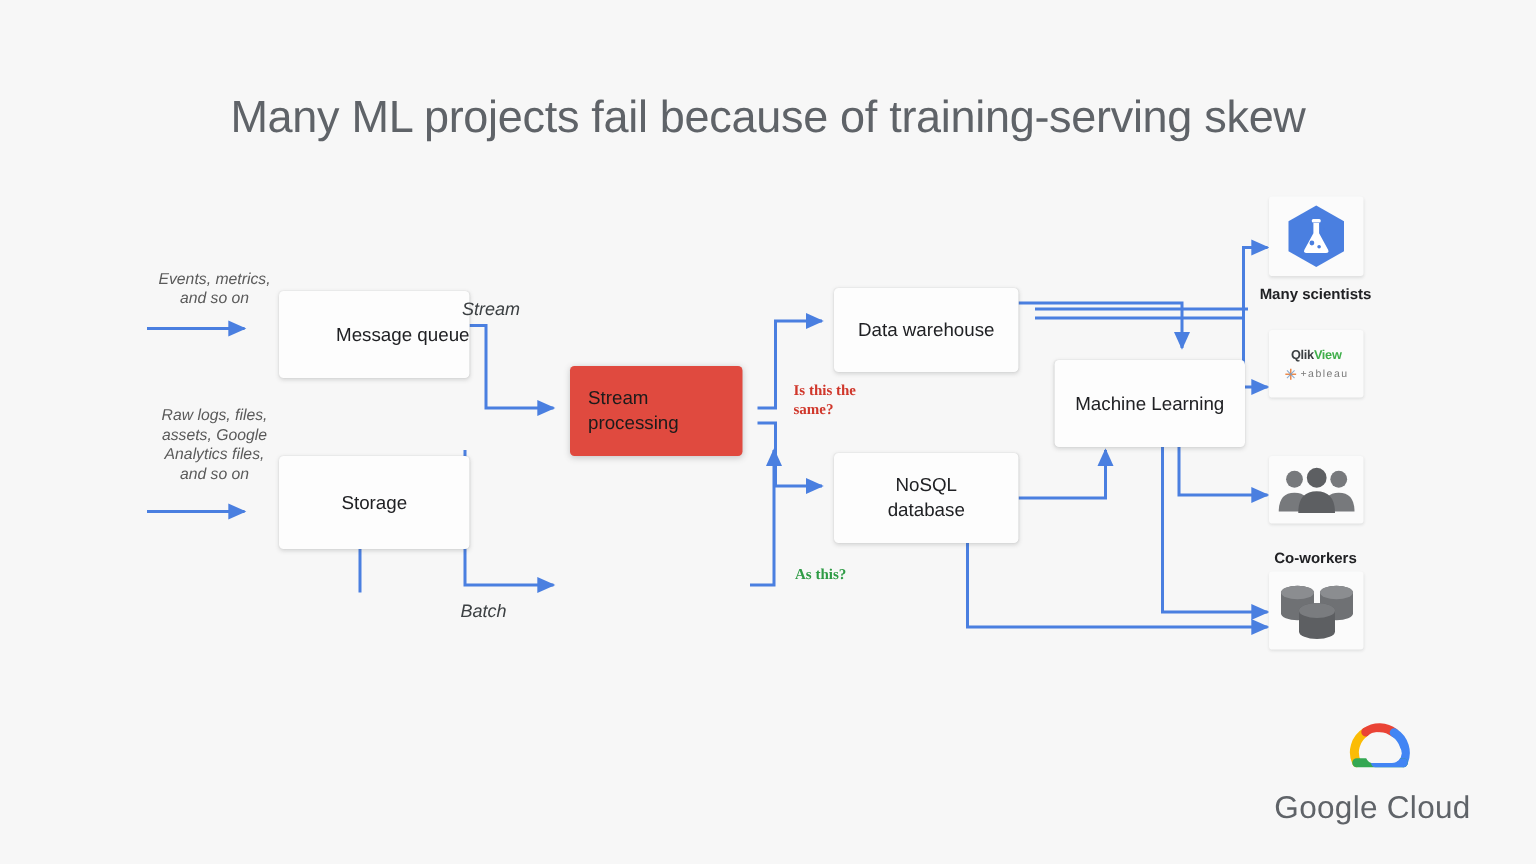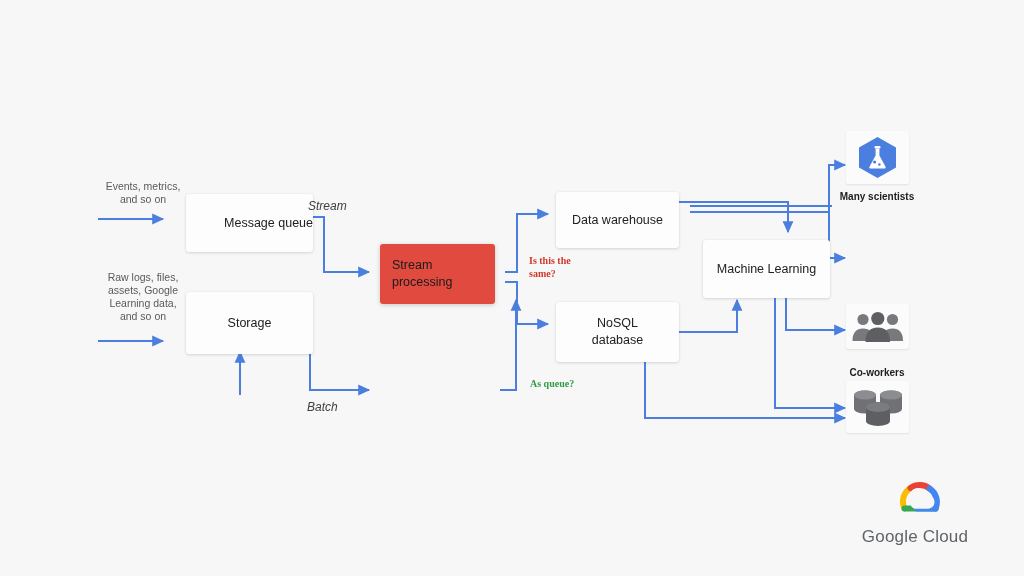--- a/index.html
+++ b/index.html
@@ -58,20 +58,21 @@
   }
   .node.green {
     background: #3bac4e;
     color: #1b1b1b;
     box-shadow: 0 1px 4px rgba(60,64,67,.25);
   }
 
   
   .itext {
     position: absolute;
+    font-style: italic;
     color: #5a5a5a;
     font-size: 10.5px;
     line-height: 1.25;
     text-align: center;
   }
   .edge-label {
     position: absolute;
     font-style: italic;
     color: #3c4043;
     font-size: 12px;
@@ -102,32 +103,33 @@
     text-align: center;
     font-size: 10px;
     font-weight: bold;
     color: #202124;
     line-height: 1.25;
   }
   .logo-text {
     position: absolute;
     text-align: center;
     width: 140px;
-    font-size: 17px;
+    font-size: 21px;
     color: #5f6368;
     letter-spacing: .2px;
   }
   .logo-text .g1 { color: #5f6368; }
   svg { display: block; }
 </style>
 </head>
 <body>
 
 <div id="slide">
 
+  <div class="title">Many ML projects fail because of training-serving skew</div>
 
   <svg width="1024" height="576" style="position:absolute;left:0;top:0;pointer-events:none">
     <defs>
       <marker id="ah" markerWidth="7" markerHeight="7" refX="5.4" refY="3" orient="auto">
         <path d="M0,0.3 L6,3 L0,5.7 z" fill="#4a7fe0"></path>
       </marker>
     </defs>
     <g stroke="#4a7fe0" stroke-width="2" fill="none" marker-end="url(#ah)">
 
       <path d="M98,219 L163,219"></path>
@@ -164,29 +166,29 @@
     </g>
   </svg>
 
   <div class="itext" style="left:88px;top:180px;width:110px;">
     <span style="white-space:pre-line">Events, metrics,
 and so on</span>
   </div>
   <div class="itext" style="left:82px;top:271px;width:122px;">
     <span style="white-space:pre-line">Raw logs, files,
 assets, Google
-Learning data,
+Analytics files,
 and so on</span>
   </div>
 
   <div class="node" style="left:186px;top:194px;width:127px;height:58px;justify-content:flex-end;">
     <span>Message queue</span>
   </div>
 
-  <div class="node" style="left:186px;top:292px;width:127px;height:62px;">
+  <div class="node" style="left:186px;top:304px;width:127px;height:62px;">
     <span>Storage</span>
   </div>
 
   <div class="node red" style="left:380px;top:244px;width:115px;height:60px;">
     <span style="white-space:pre-line">Stream
 processing</span>
   </div>
 
 
   <div class="node" style="left:556px;top:302px;width:123px;height:60px;">
@@ -203,39 +205,57 @@
   </div>
 
   <div class="edge-label" style="left:308px;top:199px;">Stream</div>
   <div class="edge-label" style="left:307px;top:400px;">Batch</div>
 
   <div class="annot red" style="left:529px;top:255px;width:95px;">
     <span style="white-space:pre-line">Is this the
 same?</span>
   </div>
   <div class="annot green" style="left:530px;top:378px;width:95px;">
-    <span style="white-space:pre-line">As queue?</span>
+    <span style="white-space:pre-line">As this?</span>
   </div>
 
   <div class="icon-card" style="left:846px;top:131px;width:63px;height:53px;">
     <svg width="47" height="45" viewBox="0 0 47 45">
       <polygon points="23.5,2 42,12.5 42,32.5 23.5,43 5,32.5 5,12.5" fill="#4a7fe0"></polygon>
       <g fill="#ffffff">
         <rect x="20.5" y="11" width="6" height="2.4" rx="1"></rect>
         <path d="M21.6,13.6 L21.6,20.5 L15.6,31.5 Q14.6,33.6 17,33.6 L30,33.6 Q32.4,33.6 31.4,31.5 L25.4,20.5 L25.4,13.6 Z"></path>
       </g>
       <circle cx="27.5" cy="17.5" r="1.3" fill="#4a7fe0"></circle>
       <circle cx="20.6" cy="27" r="1.6" fill="#4a7fe0"></circle>
       <circle cx="25.4" cy="29.5" r="1.2" fill="#4a7fe0"></circle>
     </svg>
   </div>
   <div class="icon-label" style="left:817px;top:191px;">
     <span style="white-space:pre-line">Many scientists</span>
   </div>
 
+  <div class="icon-card" style="left:846px;top:220px;width:63px;height:45px;background:#fbfbfb;flex-direction:column;">
+    <div style="font-size:8.5px;font-weight:bold;letter-spacing:-.2px;margin-bottom:4px;">
+      <span style="color:#3c4043">Qlik</span><span style="color:#3fae4a">View</span>
+    </div>
+    <div style="display:flex;align-items:center;gap:2px;">
+      <svg width="9" height="9" viewBox="0 0 10 10">
+        <g stroke="#e8762d" stroke-width="1.1" opacity=".85">
+          <path d="M5,1 L5,9"></path>
+            <path d="M1,5 L9,5"></path>
+        </g>
+        <g stroke="#7099c6" stroke-width="0.8" opacity=".8">
+          <path d="M2.2,2.2 L7.8,7.8"></path>
+            <path d="M7.8,2.2 L2.2,7.8"></path>
+        </g>
+      </svg>
+      <span style="font-size:7px;color:#7a7a7a;letter-spacing:1px;">+ableau</span>
+    </div>
+  </div>
 
   <div class="icon-card" style="left:846px;top:304px;width:63px;height:45px;">
     <svg width="56" height="32" viewBox="0 0 56 32">
       <g fill="#77797c">
         <circle cx="13" cy="8.5" r="5.6"></circle>
         <path d="M2.5,30 Q2.5,17.5 13,17.5 Q23.5,17.5 23.5,30 Z"></path>
         <circle cx="42.5" cy="8.5" r="5.6"></circle>
         <path d="M32,30 Q32,17.5 42.5,17.5 Q53,17.5 53,30 Z"></path>
       </g>
       <g fill="#5d5f62">

